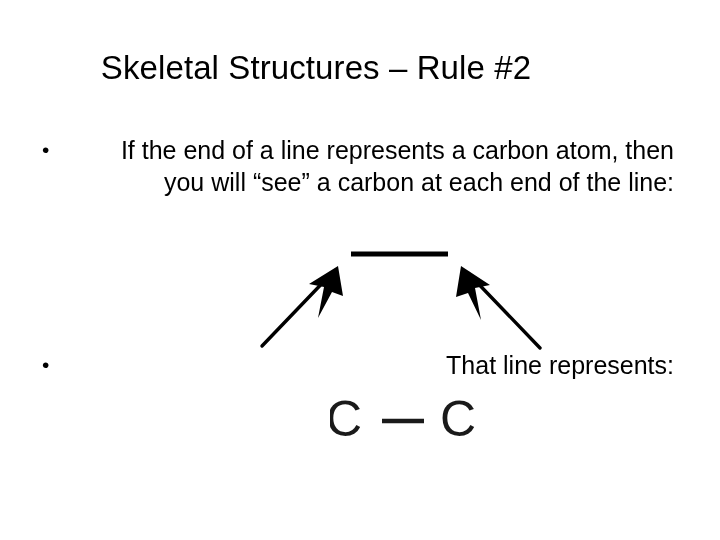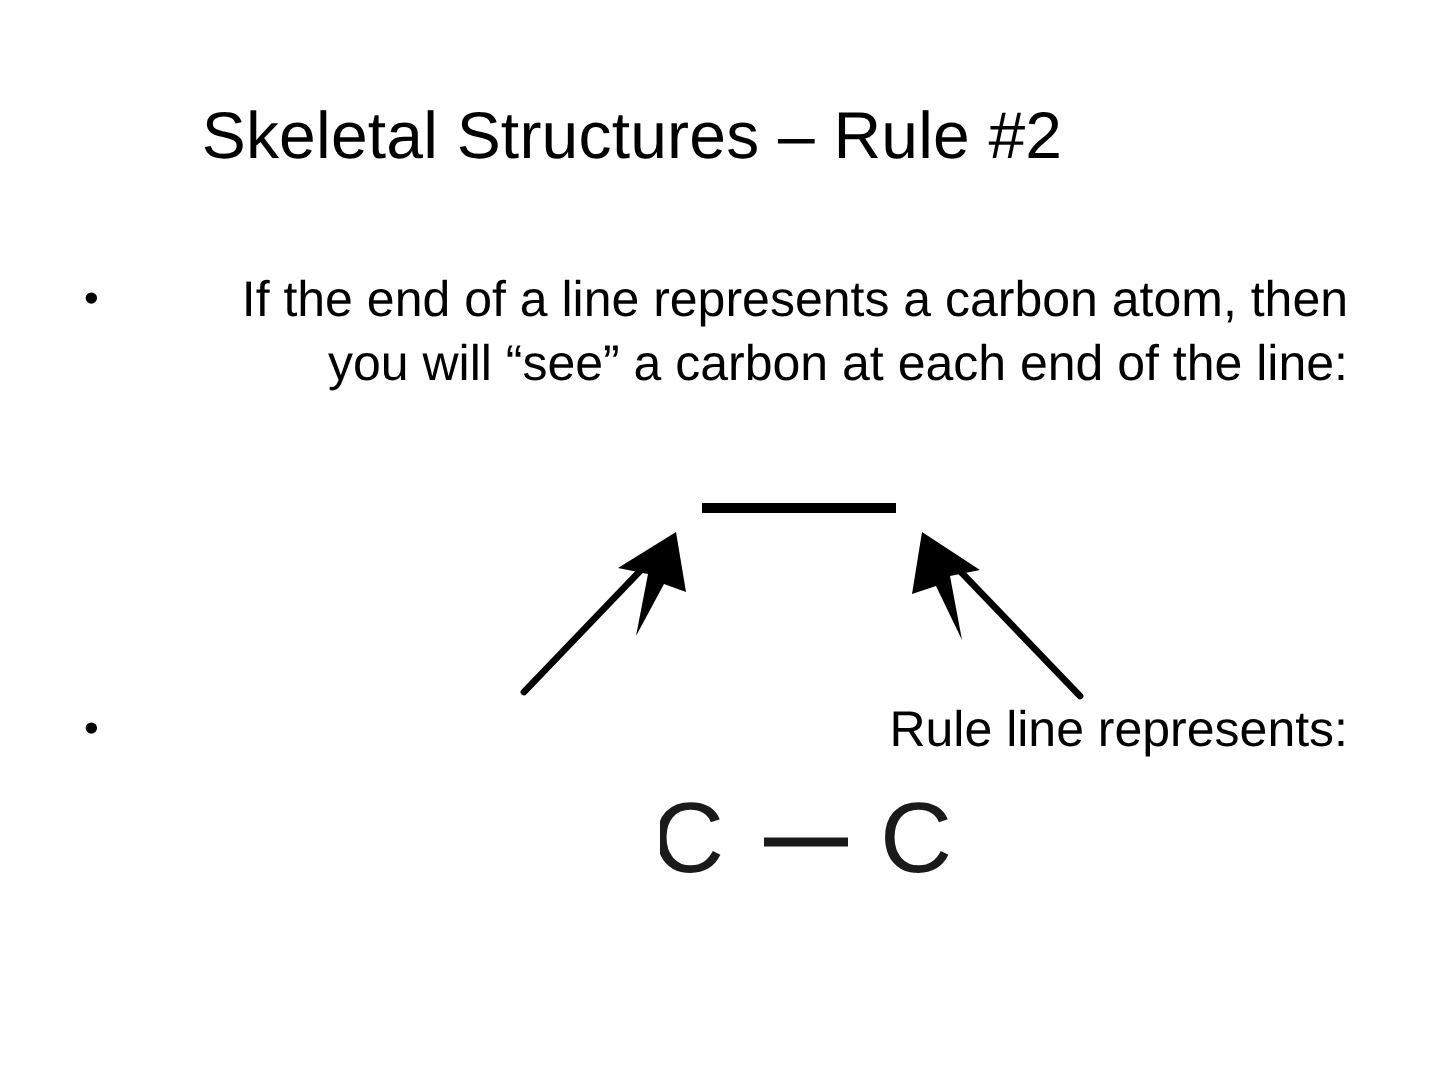--- a/index.html
+++ b/index.html
@@ -108,21 +108,21 @@
 
   <div class="body-block">
     <div class="bullet-row">
       <span class="bullet-marker">•</span>
       <span class="bullet-text">If the end of a line represents a carbon atom, then you will “see” a carbon at each end of the line:</span>
     </div>
   </div>
 
   <div class="bullet-row second">
     <span class="bullet-marker">•</span>
-    <span class="bullet-text">Rule line represents:</span>
+    <span class="bullet-text">That line represents:</span>
   </div>
 
   <div class="diagram">
     <svg width="330" height="125" viewBox="0 0 330 125" xmlns="http://www.w3.org/2000/svg">
 
       <line x1="111" y1="14" x2="208" y2="14" stroke="#000000" stroke-width="5" stroke-linecap="butt"></line>
 
       <g>
         <line x1="22" y1="106" x2="92" y2="33" stroke="#000000" stroke-width="3.4" stroke-linecap="round"></line>
         <path d="M 98 26 L 69 44 L 84 47 L 78 78 L 92 52 L 103 56 Z" fill="#000000"></path>

